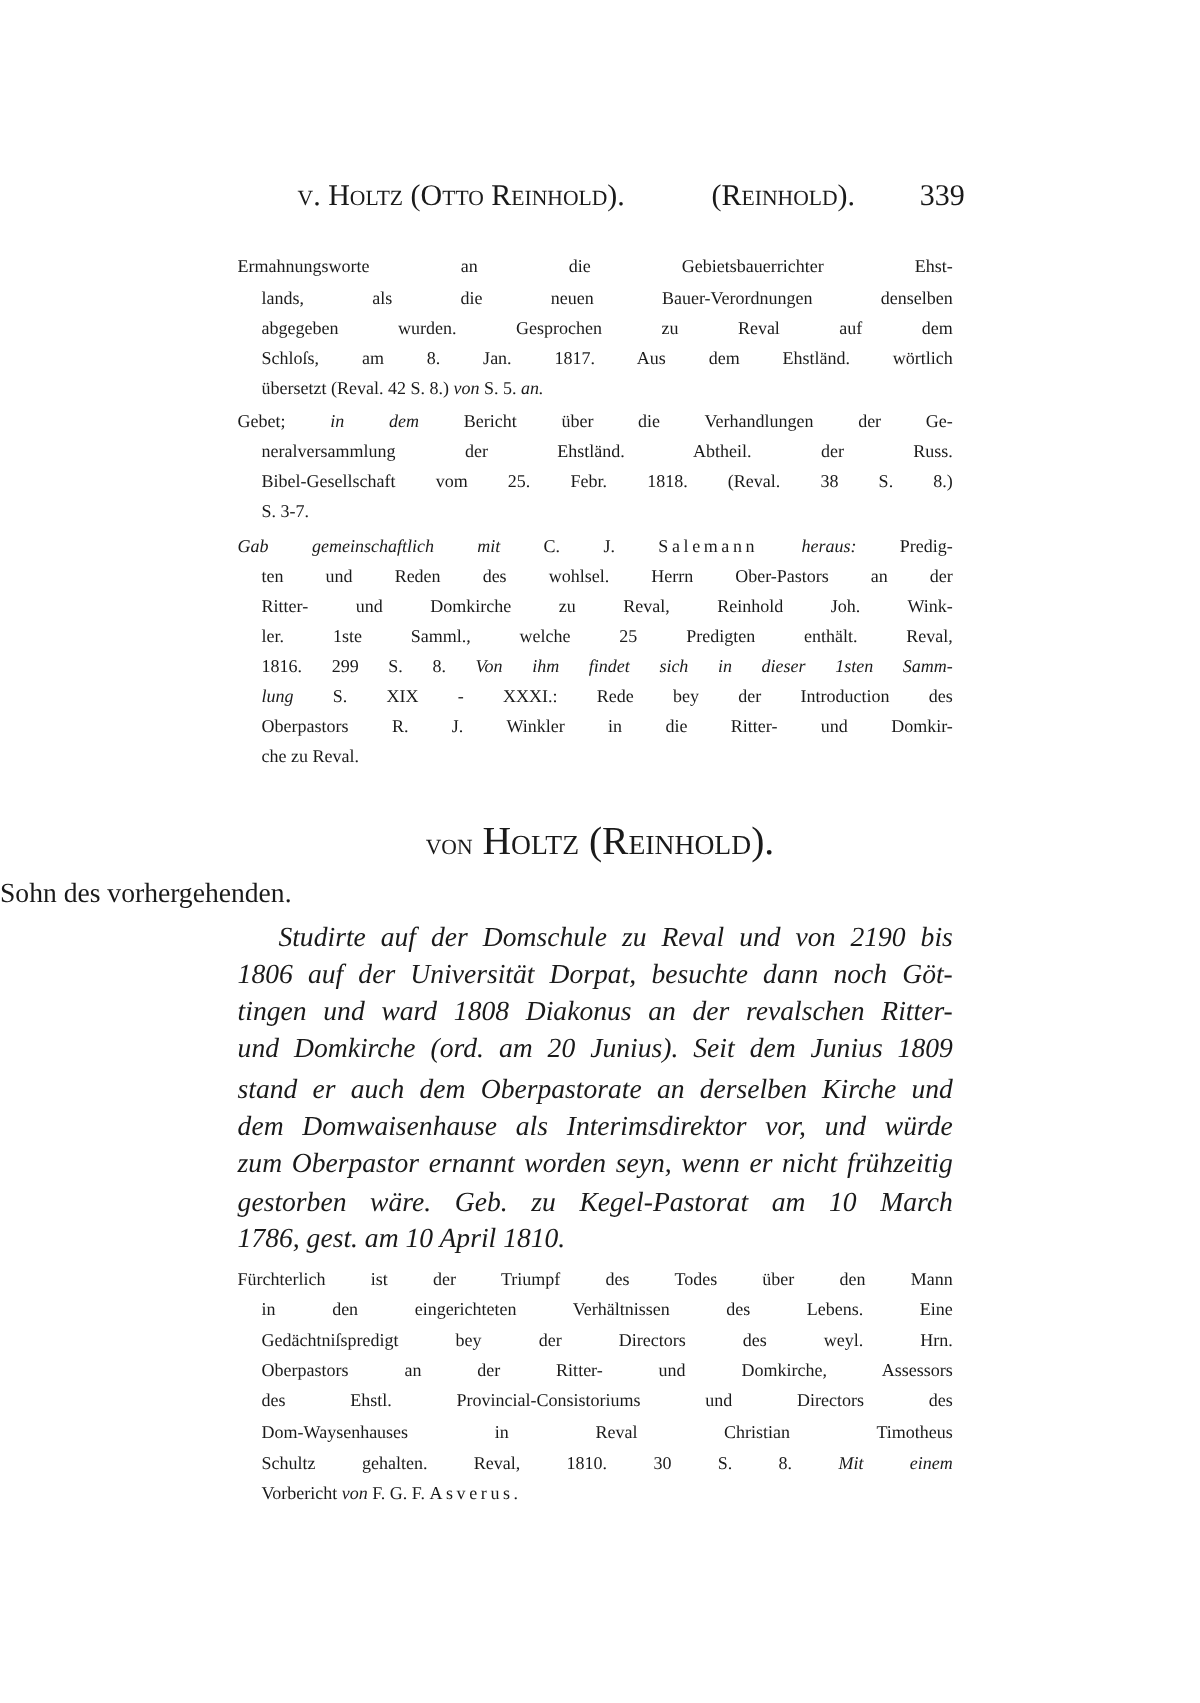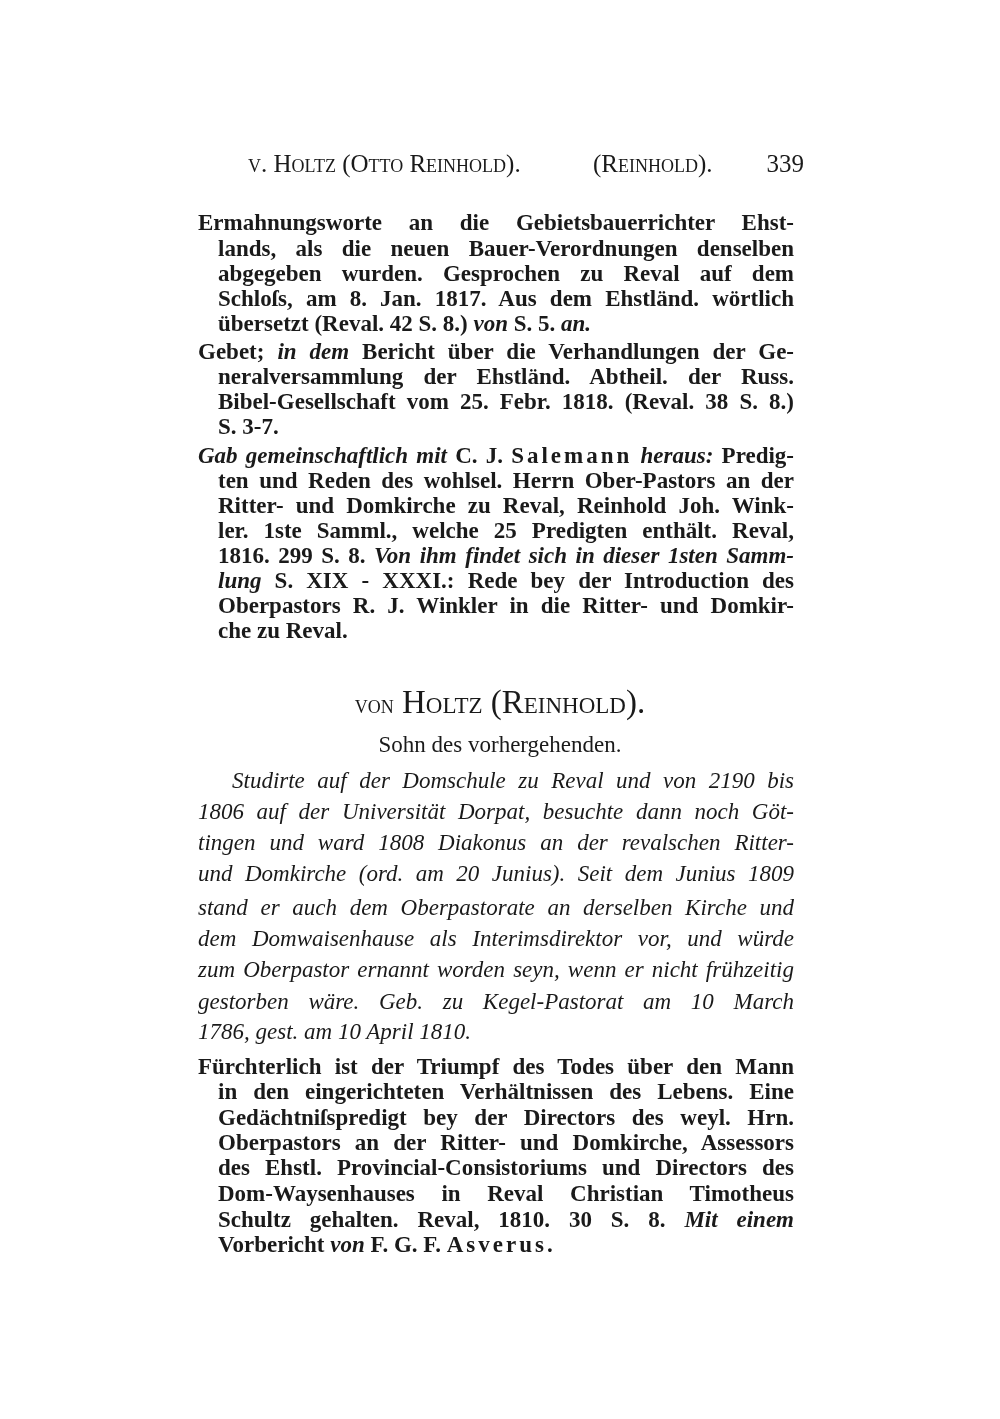--- a/index.html
+++ b/index.html
@@ -6,29 +6,29 @@
     body {
       width: 1000px; height: 1419px; background: #ffffff; position: relative; overflow: hidden;
       font-family: "Liberation Serif", "DejaVu Serif", serif; color: #1a1a1a;
     }
     .page { position: absolute; left: 0; top: 0; width: 1000px; height: 1419px; }
     .running-head { position: absolute; left: 248px; top: 150px; width: 556px; height: 34px; font-size: 25px; white-space: nowrap; }
     .running-head .left { position: absolute; left: 0; top: 0; }
     .running-head .mid { position: absolute; left: 345px; top: 0; }
     .running-head .pg { position: absolute; right: 0; top: 0; }
     .sc { font-variant: small-caps; }
-    .line { position: absolute; font-size: 23px; line-height: 28px; white-space: nowrap; text-align: justify; text-align-last: justify; font-weight: bold; }
+    .line { position: absolute; font-size: 15px; line-height: 28px; white-space: nowrap; text-align: justify; text-align-last: justify; }
     .line.last { text-align-last: left; }
     .i { font-style: italic; }
     .sp { letter-spacing: 3px; }
     .b1 { left: 218px; width: 576px; }
     .h1 { left: 198px; width: 596px; }
     .title { position: absolute; left: 0; width: 1000px; text-align: center; top: 680px; font-size: 33px; line-height: 44px; }
     .title .sc2 { font-variant: small-caps; }
-    .subtitle { position: absolute; left: 0; width: 1000px; text-align: center; top: 730px; font-size: 23px; line-height: 30px; }
+    .subtitle { position: absolute; left: 0; width: 1000px; top: 730px; font-size: 23px; line-height: 30px; }
     .bio { position: absolute; font-style: italic; font-size: 23px; line-height: 30px; white-space: nowrap; text-align: justify; text-align-last: justify; left: 198px; width: 596px; }
     .bio.last { text-align-last: left; }
   </style>
 </head>
 <body>
 
 <div class="page">
 
   <div class="running-head">
     <span class="left sc">v. Holtz (Otto Reinhold).</span>

